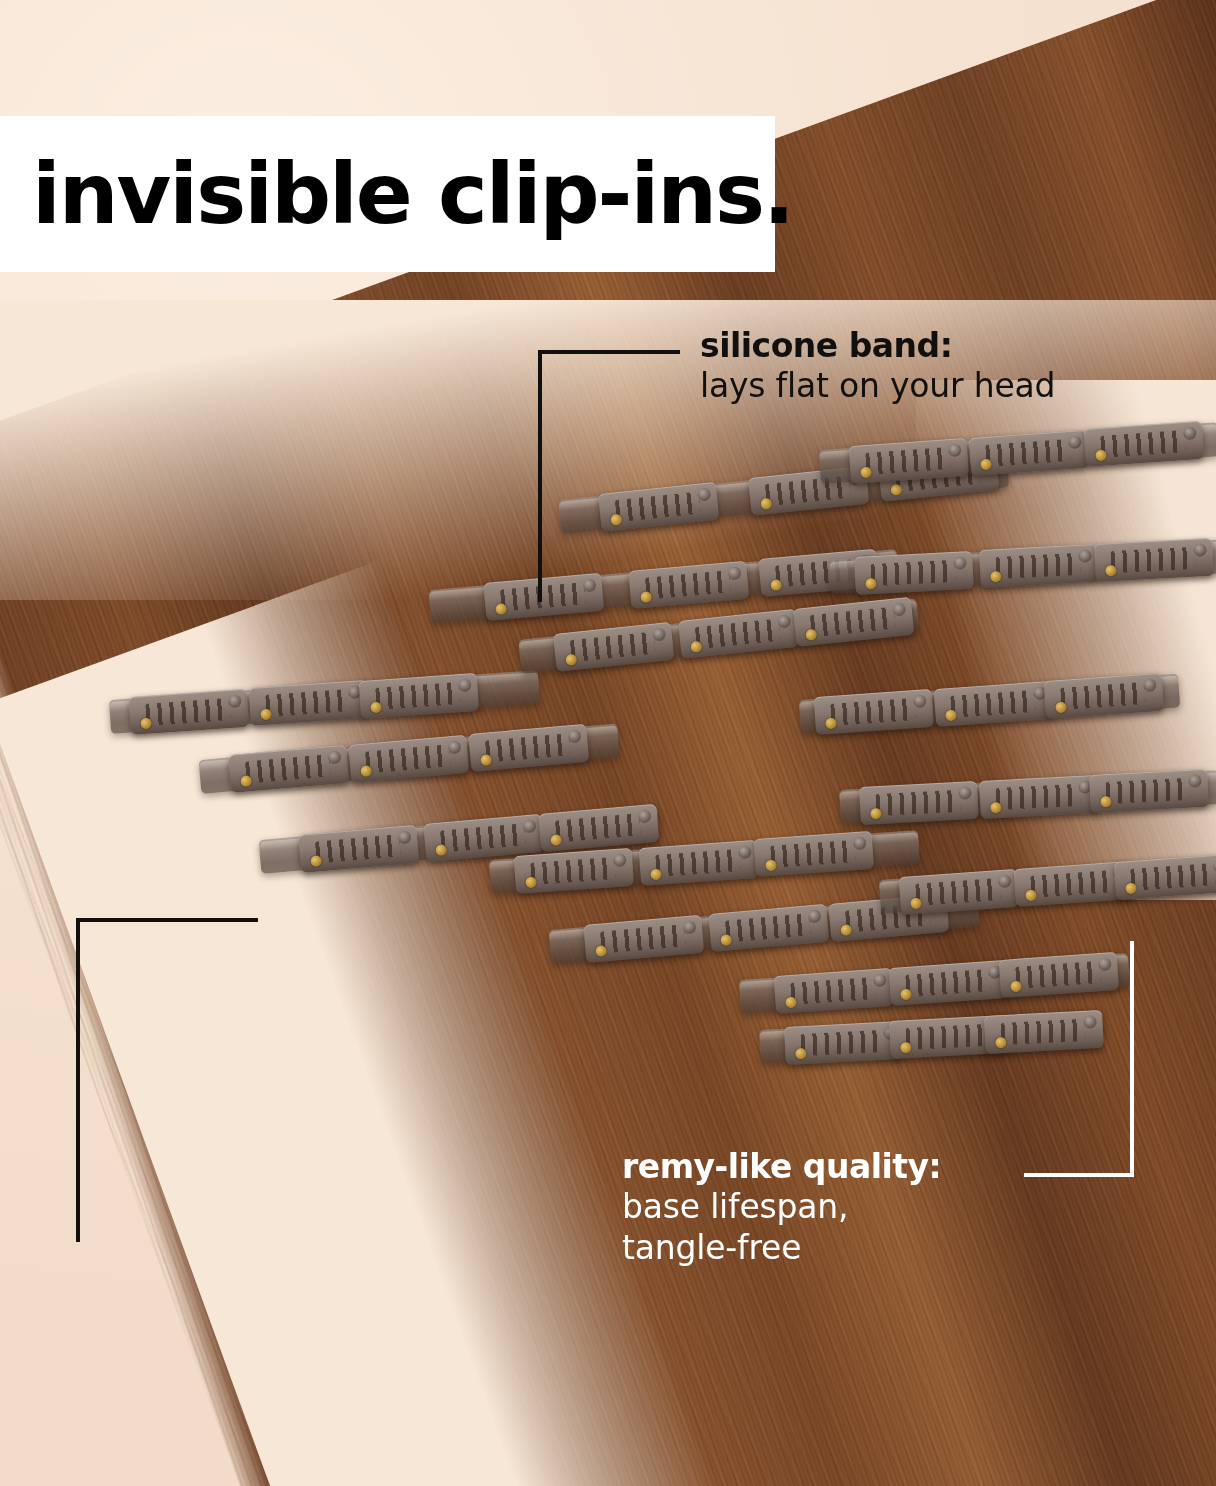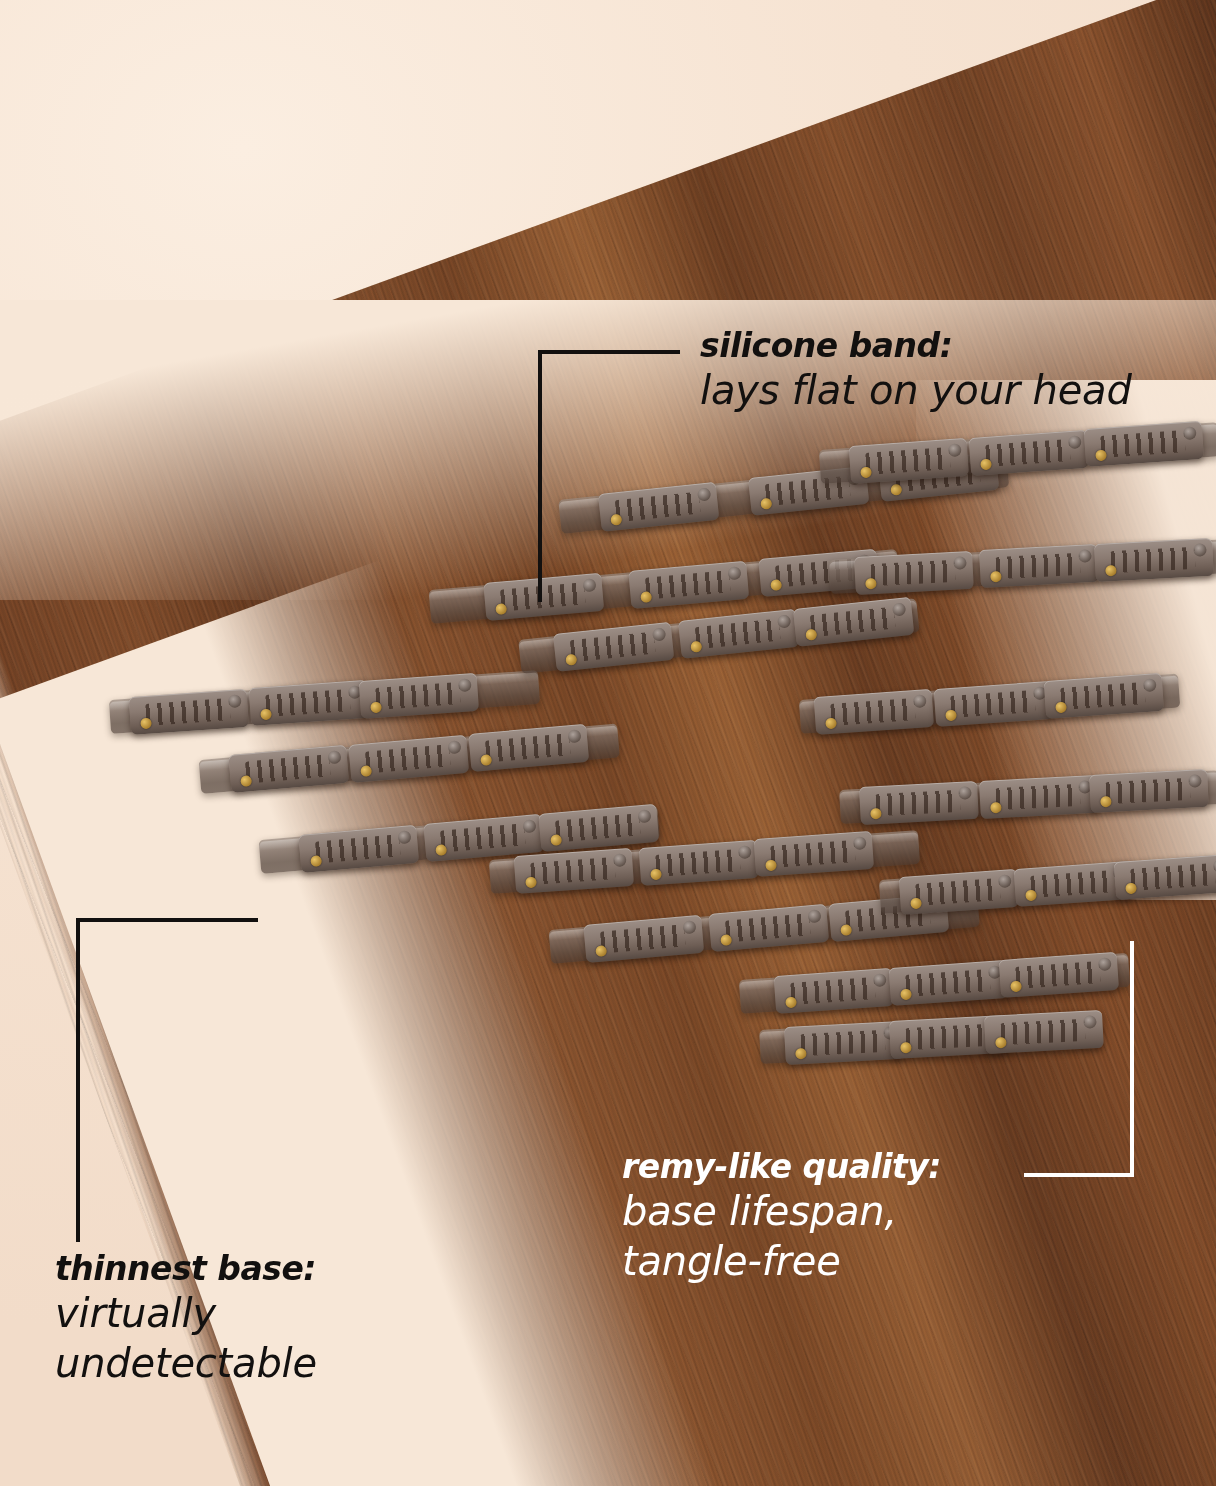--- a/index.html
+++ b/index.html
@@ -161,33 +161,33 @@
     font-weight:700;
     font-size:84px;
     letter-spacing:-2px;
     color:#000;
     padding-left:32px;
     line-height:1;
     white-space:nowrap;
   }
 
   
-  .callout{ position:absolute;font-style:italic; }
+  .callout{ position:absolute; }
   .callout .head{
     font-family:"DejaVu Sans", sans-serif;
     font-weight:700;
     font-size:33px;
     letter-spacing:-.5px;
     line-height:1.15;
     margin:0;
   }
   .callout .body{
     font-family:"DejaVu Sans", sans-serif;
     font-weight:400;
-    font-size:40px;
+    font-size:33px;
     letter-spacing:-.2px;
     line-height:1.25;
     margin:0;
     white-space:pre-line;
   }
   .dark .head, .dark .body{ color:#12100f; }
   .light .head, .light .body{ color:#ffffff; }
 
   .callout-silicone{ left:700px; top:327px; }
   .callout-thinnest{ left:55px; top:1250px; }
@@ -478,44 +478,42 @@
           <div class="hook"></div>
         </div>
         <div class="clip" style="left: 985px; top: 1016.21px; width: 118px; transform: rotate(-3deg);">
           <div class="teeth"></div>
           <div class="rivet"></div>
           <div class="hook"></div>
         </div>
       </div>
   </div>
 
+  <div class="title-banner">
+    <div class="title-text">invisible clip-ins.</div>
+  </div>
 
   <div class="leader leader-silicone">
     <div class="h"></div>
     <div class="v"></div>
   </div>
   <div class="leader leader-thinnest">
     <div class="h"></div>
     <div class="v"></div>
   </div>
   <div class="leader leader-remy white">
     <div class="v"></div>
     <div class="h"></div>
   </div>
 
   <div class="callout callout-silicone dark">
     <p class="head">silicone band:</p>
     <p class="body">lays flat on your head</p>
   </div>
 
-  <div class="callout callout-thinnest dark">
-    <p class="head">thinnest base:</p>
-    <p class="body">virtually
-undetectable</p>
-  </div>
 
   <div class="callout callout-remy light">
     <p class="head">remy-like quality:</p>
     <p class="body">base lifespan,
 tangle-free</p>
   </div>
 
 
 </div>
 

